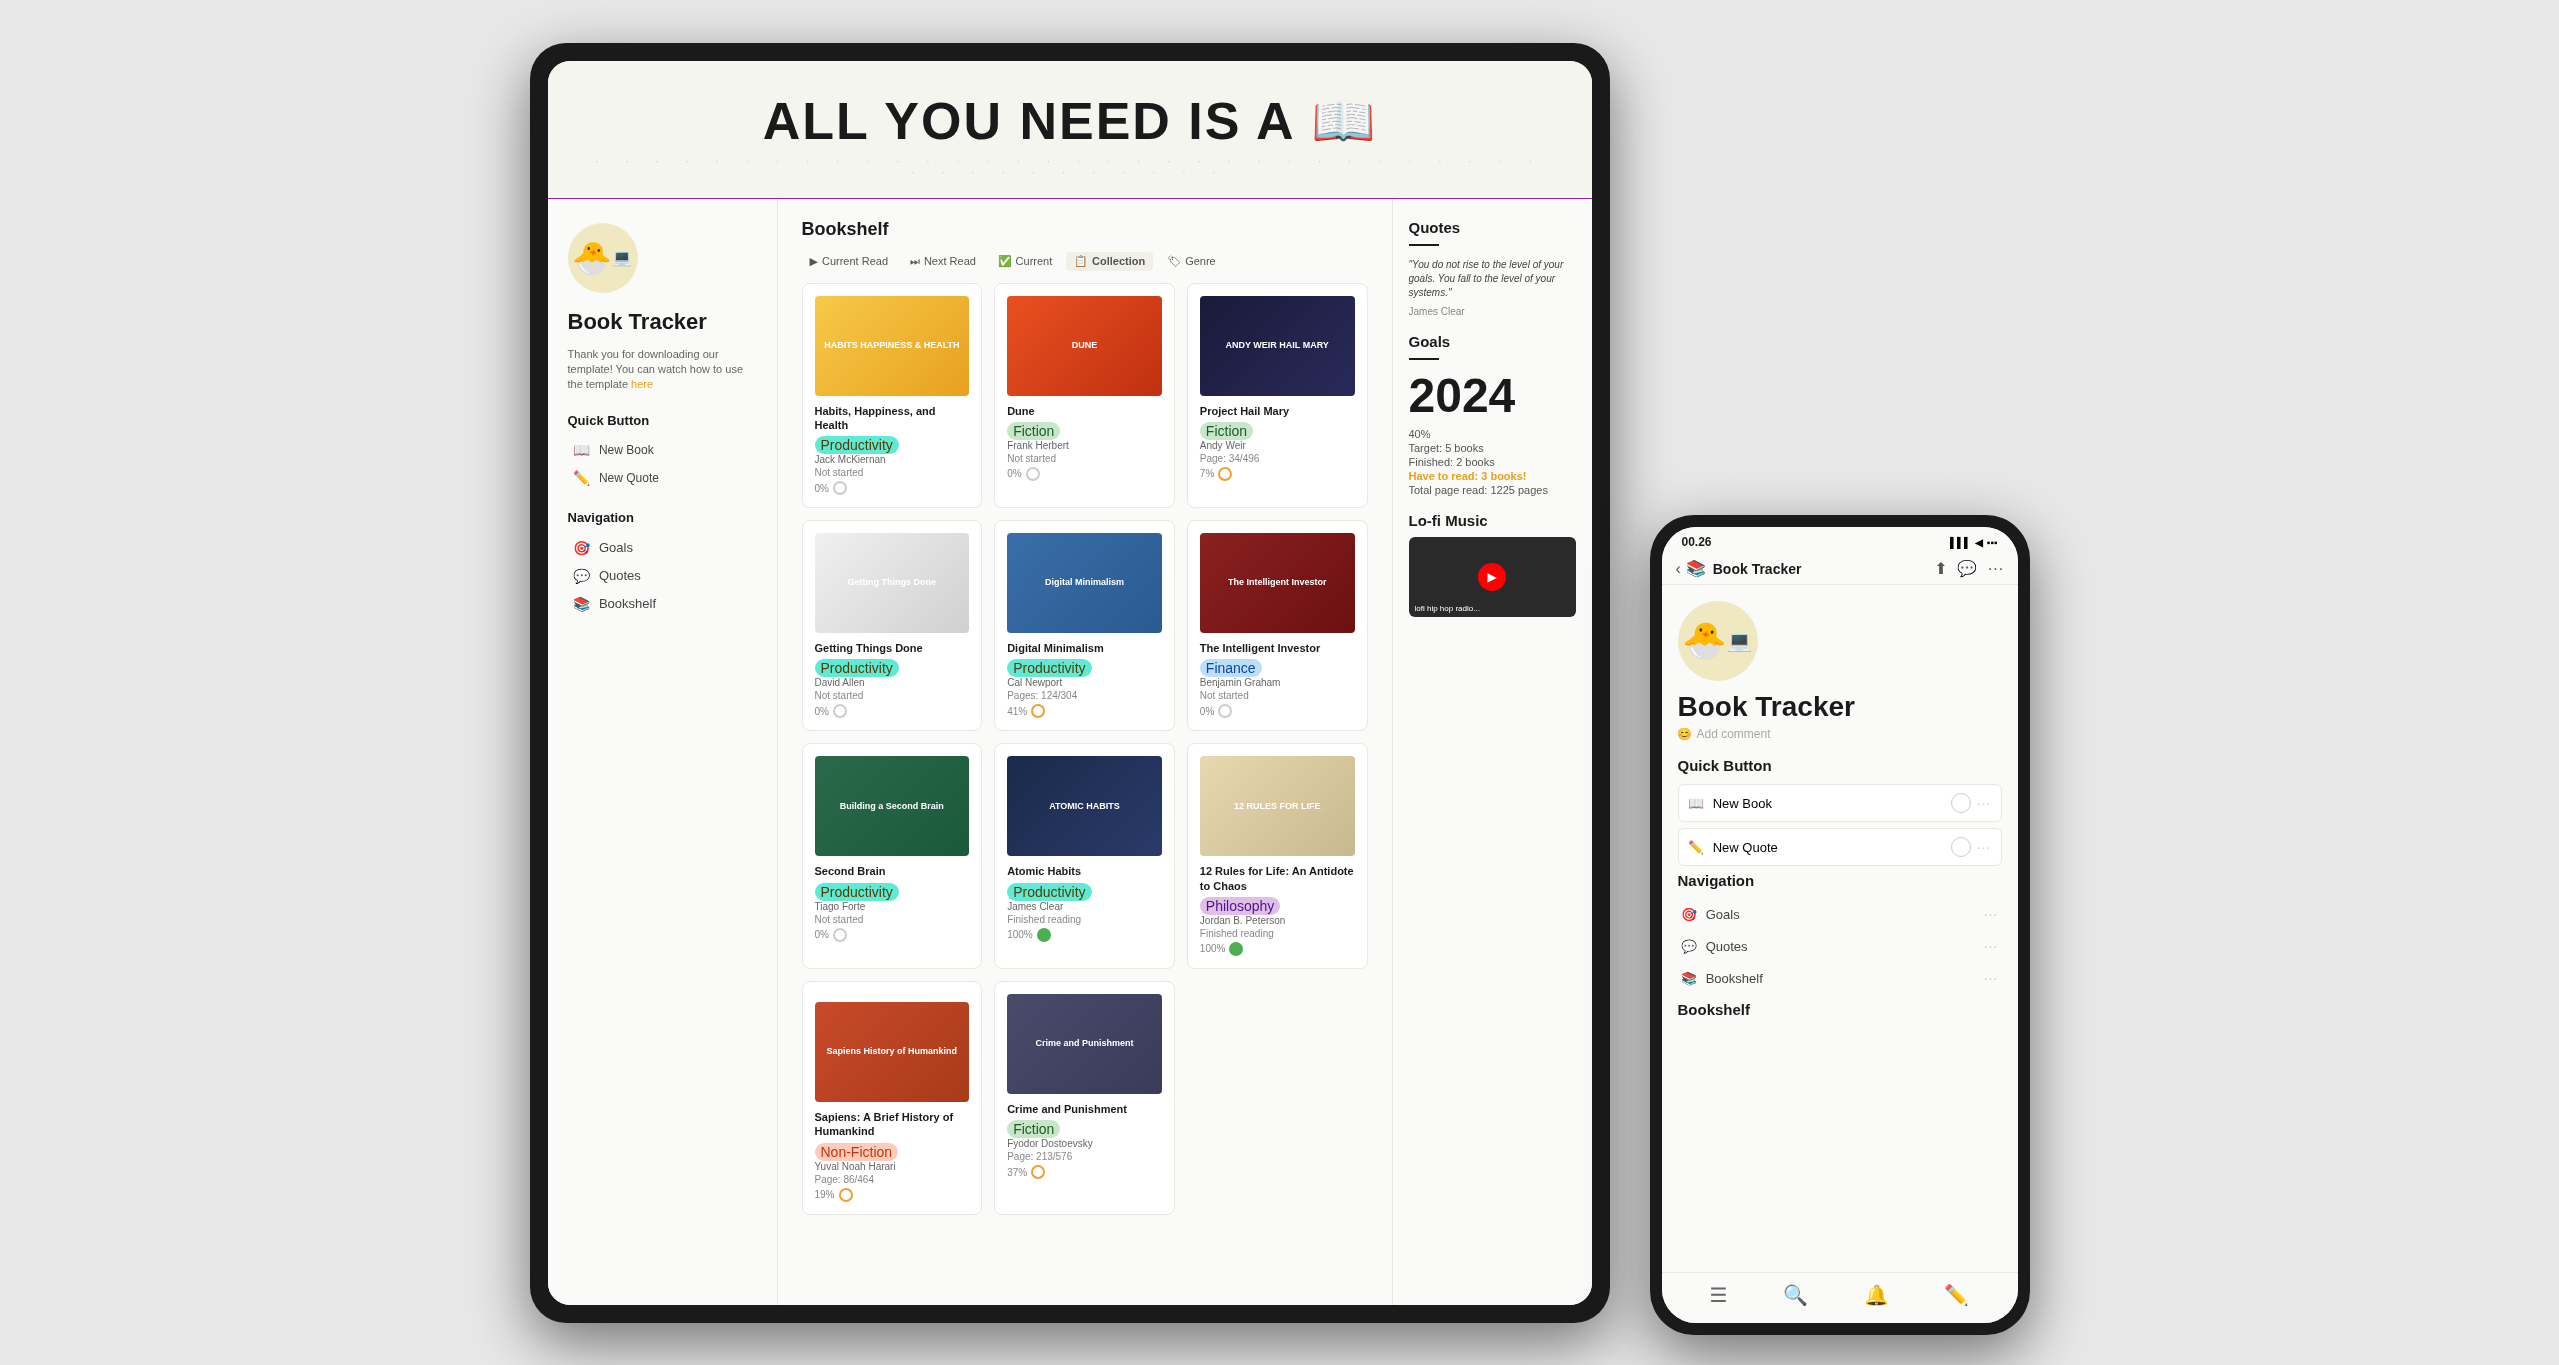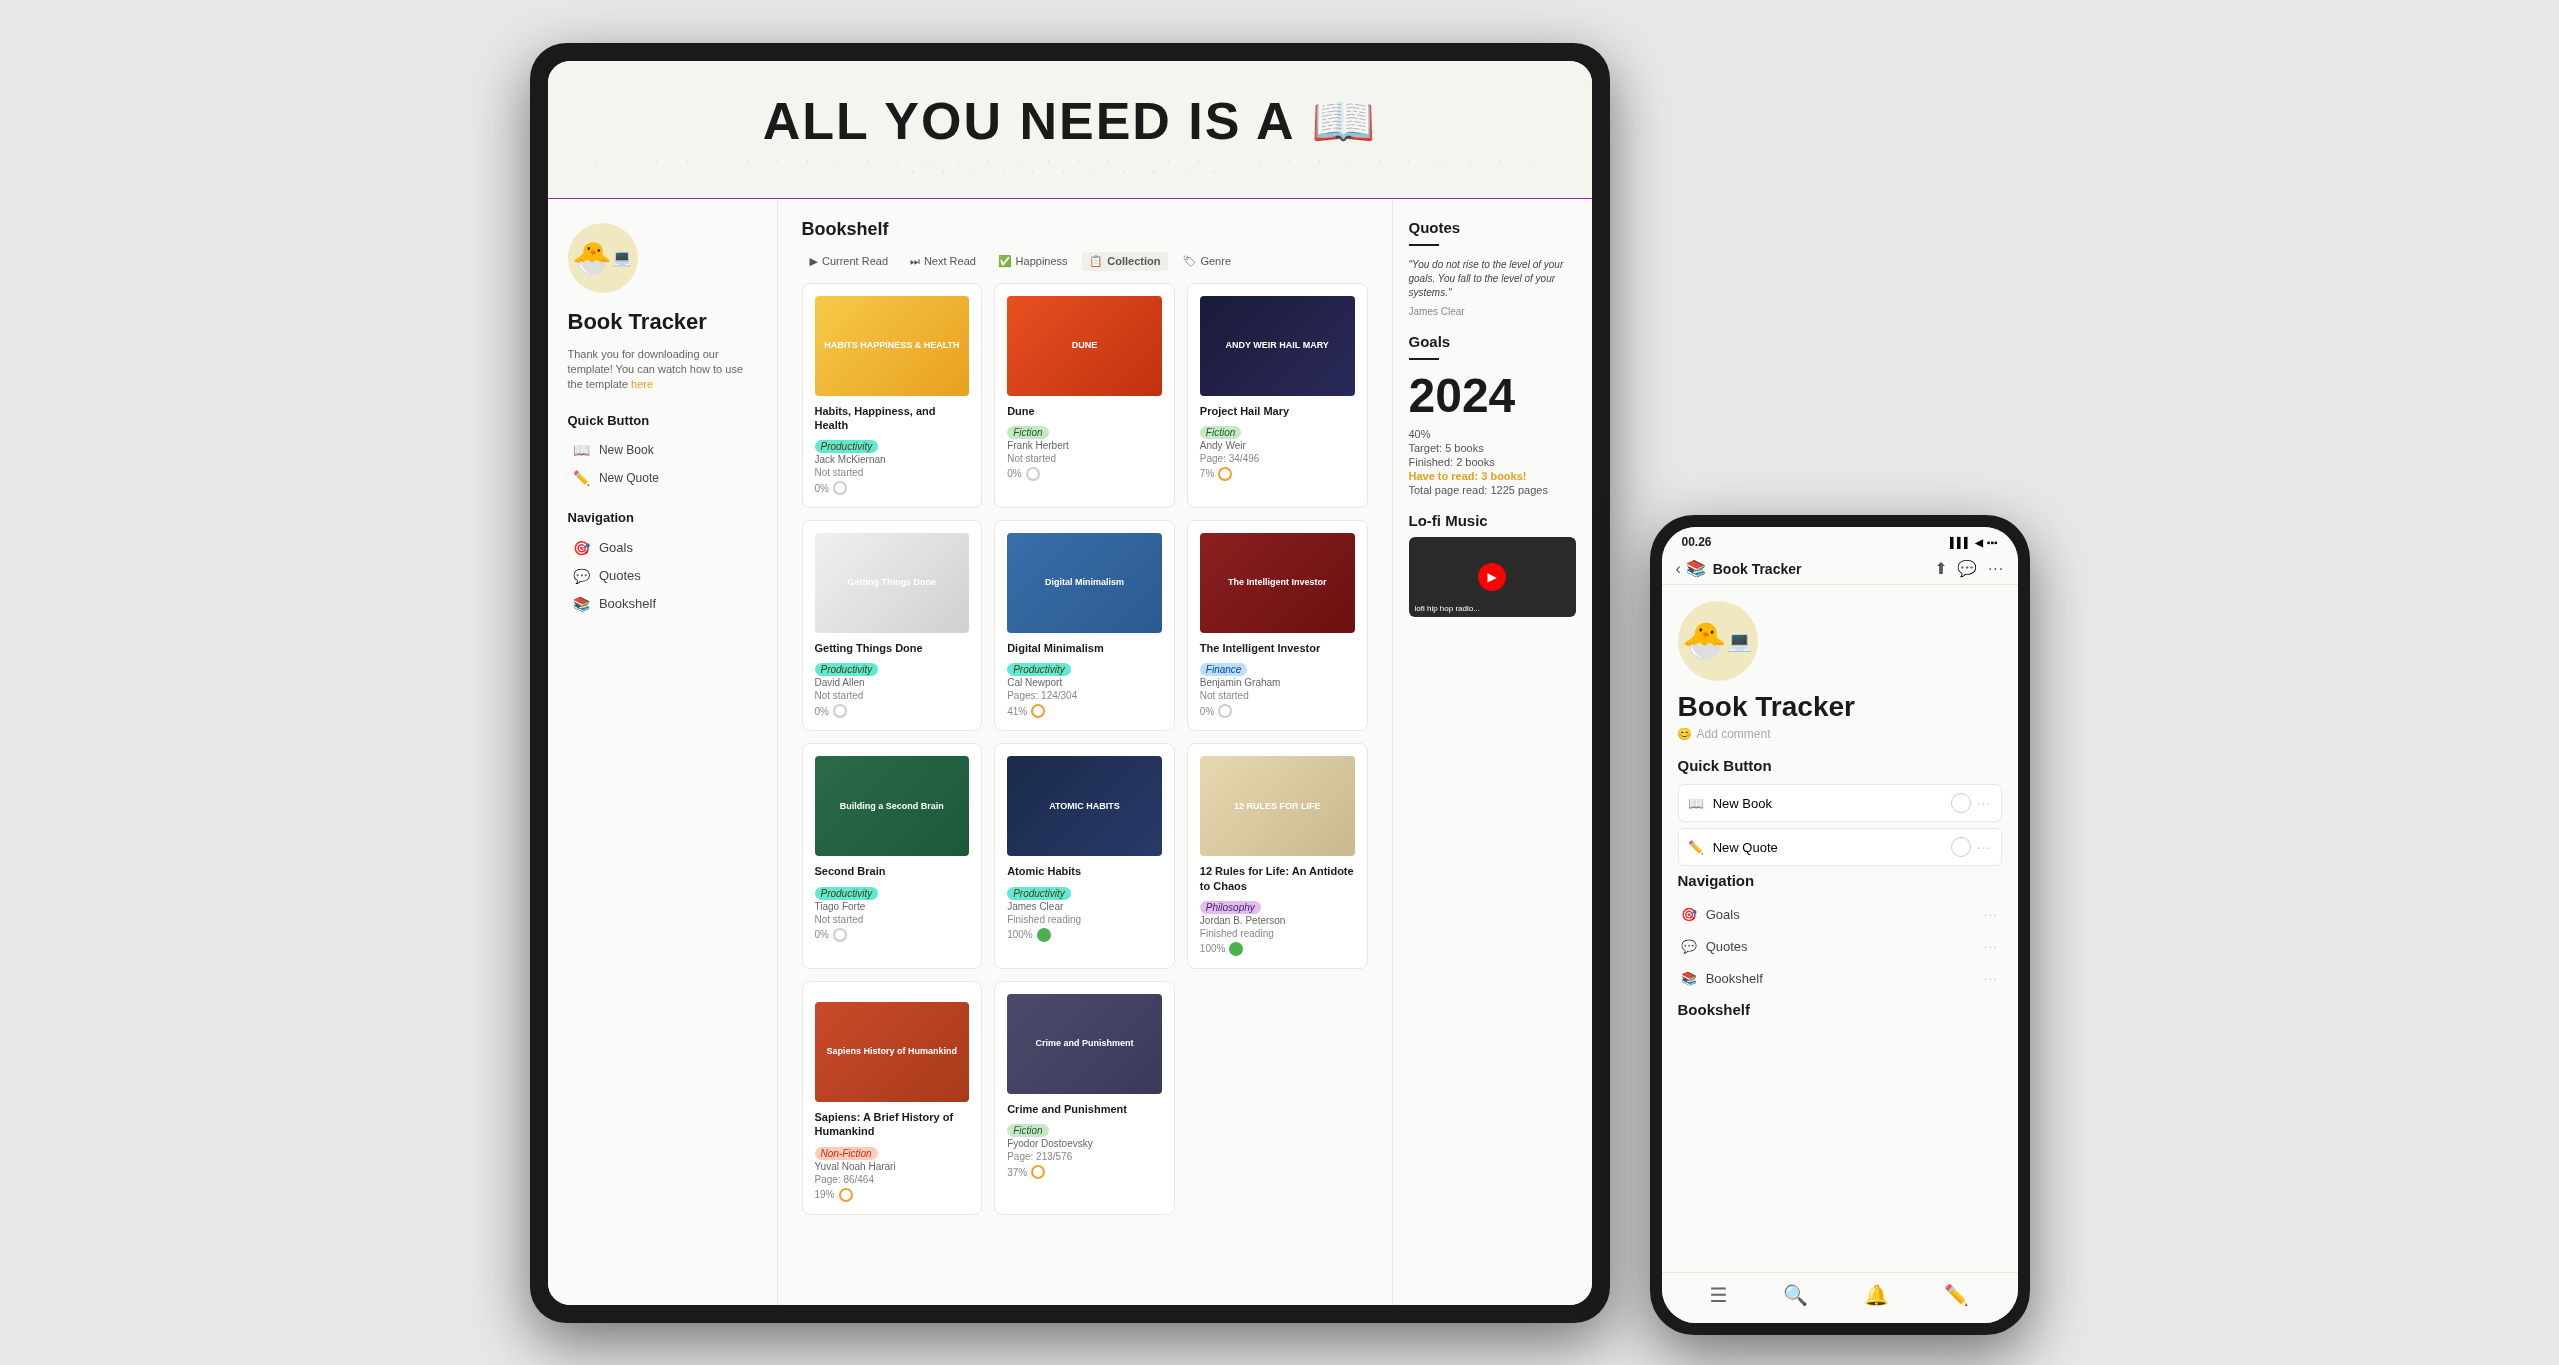--- a/index.html
+++ b/index.html
@@ -191,25 +191,24 @@
     }
     .book-name {
       font-size: 11px;
       font-weight: 600;
       color: #1a1a1a;
       margin-bottom: 4px;
       line-height: 1.3;
     }
     .book-tag {
       display: inline-block;
-      font-size: 10px;
+      font-size: 14px;
       padding: 1px 6px;
       border-radius: 10px;
       margin-bottom: 0;
-      font-style: italic;
     }
     .tag-productivity { background: #5eead4; color: #5a3a00; }
     .tag-fiction { background: #c8e6c9; color: #1b5e20; }
     .tag-finance { background: #bbdefb; color: #0d47a1; }
     .tag-philosophy { background: #e1bee7; color: #4a148c; }
     .tag-nonfiction { background: #ffccbc; color: #bf360c; }
     .book-author {
       font-size: 10px;
       color: #666;
       margin-bottom: 2px;
@@ -529,21 +528,21 @@
         </div>
       </div>
 
       <div class="tablet-main">
         <div class="bookshelf-header">
           <div class="bookshelf-title">Bookshelf</div>
         </div>
         <div class="filter-row">
           <div class="filter-tab">▶ <span>Current Read</span></div>
           <div class="filter-tab">⏭ <span>Next Read</span></div>
-          <div class="filter-tab">✅ <span>Happiness</span></div>
+          <div class="filter-tab">✅ <span>Current</span></div>
           <div class="filter-tab active">📋 <span>Collection</span></div>
           <div class="filter-tab">🏷 <span>Genre</span></div>
         </div>
 
         <div class="books-grid" id="books-grid">
             <div class="book-card">
     <div class="book-cover cover-habits">
       <span style="color:white;font-weight:700;font-size:9px;text-align:center;padding:4px;line-height:1.3;">HABITS
 HAPPINESS
 &amp; HEALTH</span>

